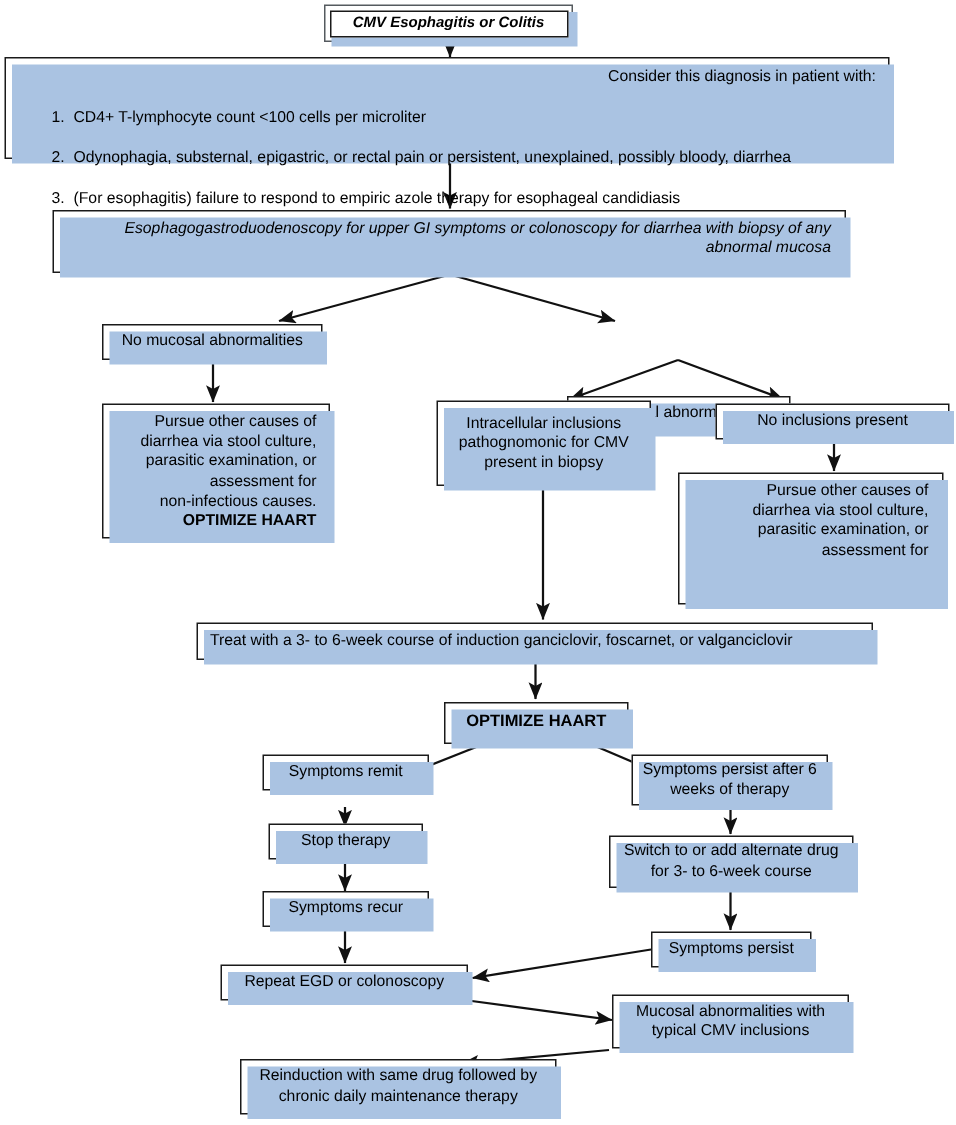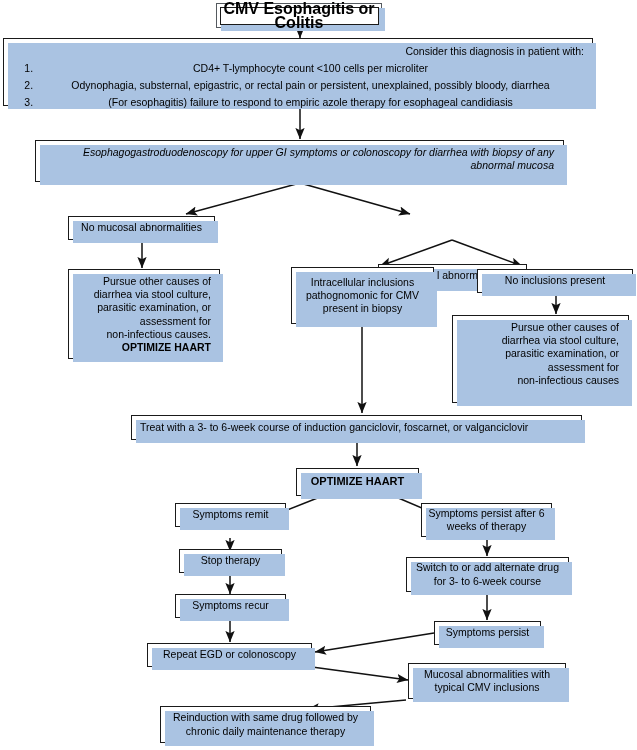--- a/index.html
+++ b/index.html
@@ -73,24 +73,23 @@
     z-index: 1;
     background: #ffffff;
   }
   
   ol.criteria {
     margin: 1px 0 0 0;
     padding-left: 22px;
     list-style-position: outside;
   }
   ol.criteria li {
-    margin: 2px;
+    margin: 12px;
     padding: 0 0 0 3px;
     line-height: 15px;
-    text-align: center;
   }
   .lead { line-height: 15px; }
   
   #edges {
     position: absolute;
     left: 0; top: 0;
     width: 637px;
     height: 750px;
     z-index: 1;
     pointer-events: none;
@@ -146,21 +145,21 @@
       <path d="M434,633 L315,652"></path>
 
       <path d="M312,667 L408,680"></path>
 
       <path d="M406,700 L308,709"></path>
     </g>
   </svg>
 
   <div class="node titled" style="left:216px; top:3px; width:166px; height:25px;">
     <div class="inner">
-      <span class="txt center bold" style="font-size:16px;">CMV Esophagitis or Colitis</span>
+      <span class="txt center bold" style="font-size:10px;font-style:italic;">CMV Esophagitis or Colitis</span>
     </div>
   </div>
 
   <div class="node" style="left:3px; top:38px; width:590px; height:68px; padding:5px 8px;">
     <span class="txt left lead">Consider this diagnosis in patient with:</span>
     <ol class="criteria">
       <li>CD4+ T-lymphocyte count &lt;100 cells per microliter</li>
       <li>Odynophagia, substernal, epigastric, or rectal pain or persistent, unexplained, possibly bloody, diarrhea</li>
       <li>(For esophagitis) failure to respond to empiric azole therapy for esophageal candidiasis</li>
     </ol>
@@ -193,21 +192,20 @@
 
   <div class="node vmid" style="left:477px; top:269px; width:156px; height:24px;">
     <span class="txt center">No inclusions present</span>
   </div>
 
   <div class="node" style="left:452px; top:315px; width:177px; height:88px; padding:5px 9px;">
     <span class="txt left">Pursue other causes of</span>
     <span class="txt left">diarrhea via stool culture,</span>
     <span class="txt left">parasitic examination, or</span>
     <span class="txt left">assessment for</span>
-    <span class="txt left">non-infectious causes</span>
   </div>
 
   <div class="node vmid-left" style="left:131px; top:415px; width:451px; height:25px; padding:3px 8px;">
     <span class="txt left">Treat with a 3- to 6-week course of induction ganciclovir, foscarnet, or valganciclovir</span>
   </div>
 
   <div class="node vmid" style="left:296px; top:468px; width:123px; height:28px;">
     <span class="txt center bold" style="font-size:11px;">OPTIMIZE HAART</span>
   </div>
 

